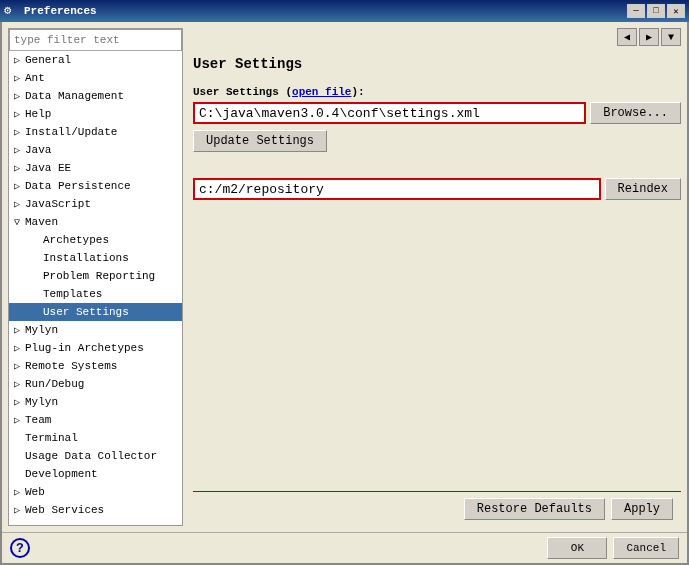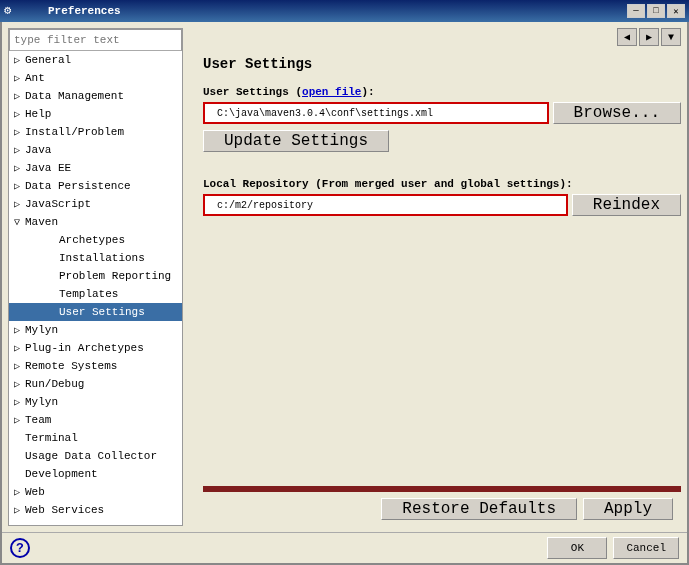--- a/index.html
+++ b/index.html
@@ -24,21 +24,20 @@
     }
     .title-bar-icon {
       width: 16px;
       height: 16px;
       margin-right: 4px;
     }
     .title-bar-text {
       flex: 1;
       font-size: 11px;
       font-weight: bold;
-      margin-left: 24px;
     }
     .title-bar-buttons {
       display: flex;
       gap: 2px;
     }
     .title-btn {
       width: 18px;
       height: 14px;
       border: 1px solid #ccc;
       background: #d4d0c8;
@@ -60,21 +59,21 @@
       border-top: none;
       display: flex;
       flex-direction: column;
     }
 
     
     .content-area {
       display: flex;
       flex: 1;
       padding: 6px;
-      gap: 20px;
+      gap: 10px;
       overflow: hidden;
     }
 
     
     .sidebar {
       width: 175px;
       min-width: 175px;
       display: flex;
       flex-direction: column;
       gap: 0;
@@ -109,21 +108,21 @@
       cursor: pointer;
       white-space: nowrap;
       font-size: 11px;
     }
     .tree-item.selected {
       background: #3a6ea5;
       color: white;
     }
 
     .tree-item.level-0 { padding-left: 2px; }
-    .tree-item.level-1 { padding-left: 36px; }
+    .tree-item.level-1 { padding-left: 20px; }
 
     .expand-icon {
       width: 12px;
       height: 12px;
       display: inline-flex;
       align-items: center;
       justify-content: center;
       margin-right: 2px;
       font-size: 10px;
       color: #000;
@@ -179,51 +178,51 @@
     .input-row {
       display: flex;
       align-items: center;
       gap: 4px;
       margin-bottom: 6px;
     }
     .text-input {
       flex: 1;
       height: 22px;
       border: 2px solid #cc0000;
-      padding: 2px 12px;
-      font-size: 10px;
+      padding: 2px 4px;
+      font-size: 13px;
       font-family: 'Courier New', Courier, monospace;
       background: white;
     }
     .btn {
       height: 22px;
       min-width: 60px;
-      padding: 0 20px;
+      padding: 0 12px;
       background: #d4d0c8;
       border: 1px solid #888;
       border-top-color: #fff;
       border-left-color: #fff;
-      font-size: 16px;
+      font-size: 12px;
       font-family: 'Courier New', Courier, monospace;
       cursor: pointer;
       white-space: nowrap;
     }
 
     .section-gap {
       height: 10px;
     }
 
     
     .bottom-bar {
       padding: 6px 8px;
       display: flex;
       justify-content: flex-end;
       align-items: center;
       gap: 6px;
-      border-top: 6px solid #7f1d1d;
+      border-top: 1px solid #7f1d1d;
     }
 
     .footer-bar {
       padding: 4px 8px;
       display: flex;
       align-items: center;
       justify-content: space-between;
       border-top: 1px solid #aaa;
     }
     .help-icon {
@@ -288,21 +287,21 @@
           <div class="tree-item level-0">
             <span class="expand-icon">▷</span>
             <span>Data Management</span>
           </div>
           <div class="tree-item level-0">
             <span class="expand-icon">▷</span>
             <span>Help</span>
           </div>
           <div class="tree-item level-0">
             <span class="expand-icon">▷</span>
-            <span>Install/Problem</span>
+            <span>Install/Update</span>
           </div>
           <div class="tree-item level-0">
             <span class="expand-icon">▷</span>
             <span>Java</span>
           </div>
           <div class="tree-item level-0">
             <span class="expand-icon">▷</span>
             <span>Java EE</span>
           </div>
           <div class="tree-item level-0">
@@ -403,21 +402,20 @@
           <button class="btn">Browse...</button>
         </div>
         <div>
           <button class="btn">Update Settings</button>
         </div>
       </div>
 
       <div class="section-gap"></div>
 
       <div>
-        <div class="section-label">Local Repository (From merged user and global settings):</div>
         <div class="input-row">
           <input class="text-input" type="text" id="local-repo-path" value="c:/m2/repository" style="">
           <button class="btn">Reindex</button>
         </div>
       </div>
 
       <div style="flex:1"></div>
 
       <div class="bottom-bar">
         <button class="btn">Restore Defaults</button>

